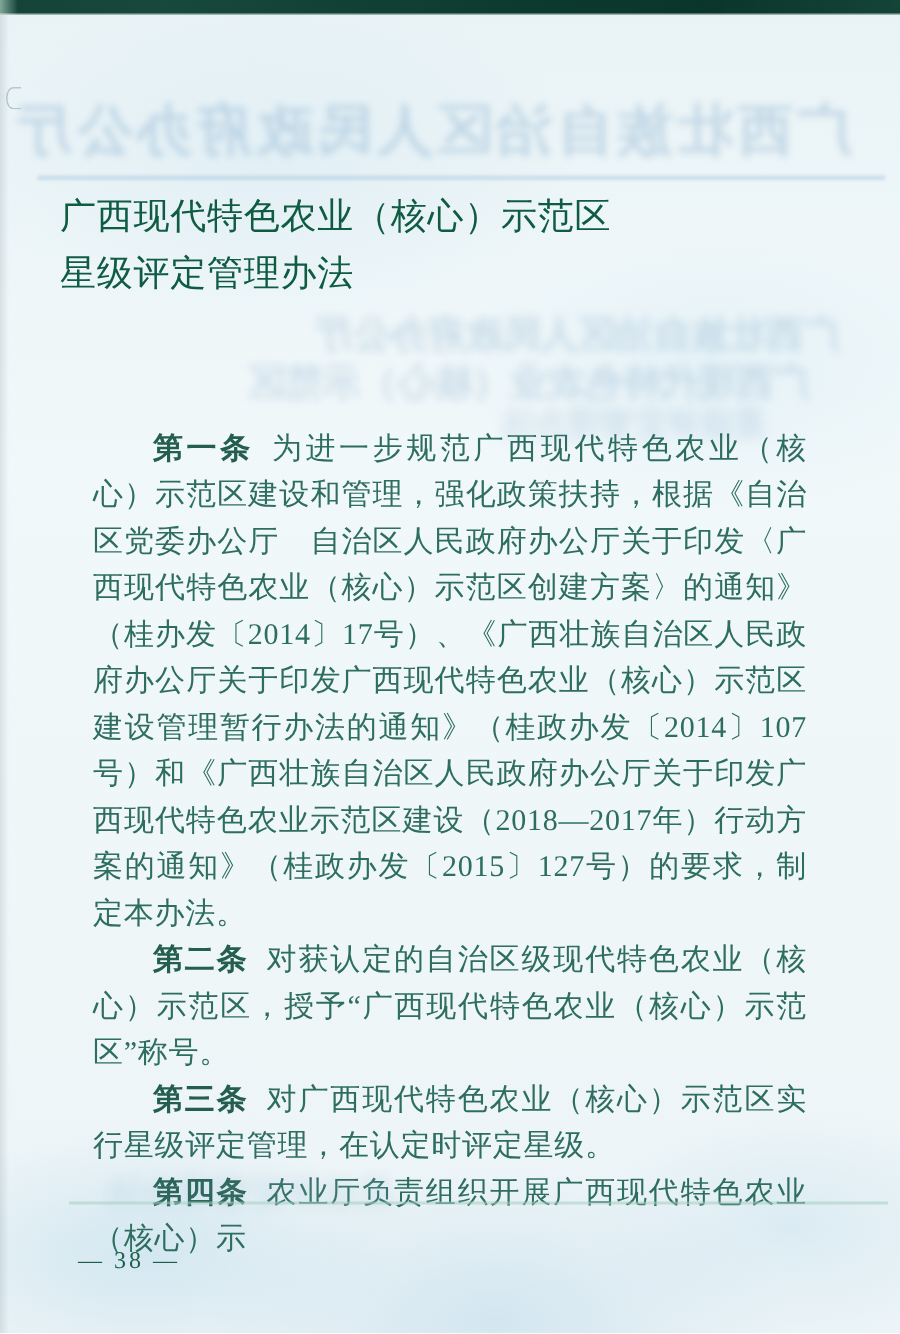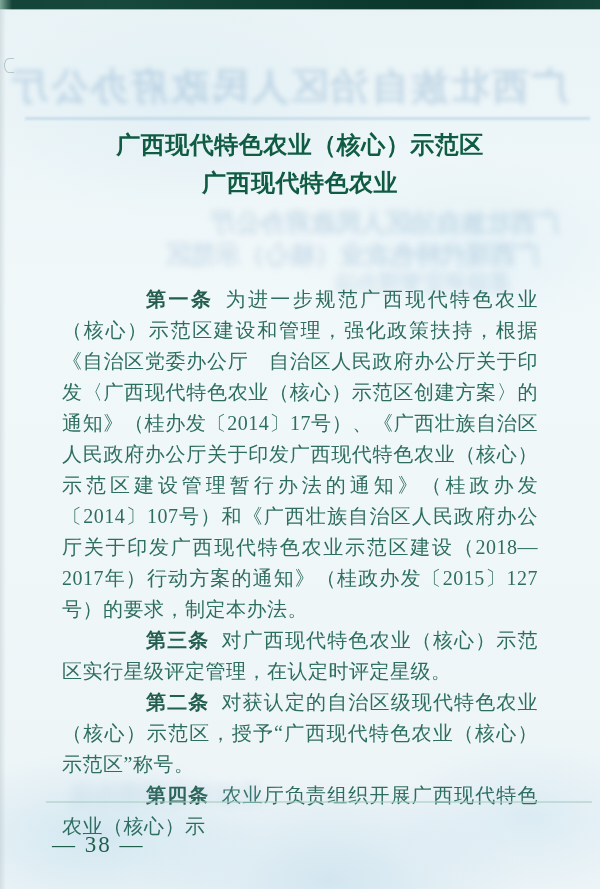--- a/index.html
+++ b/index.html
@@ -50,53 +50,53 @@
     position: absolute; top: 117px; left: 25px; right: 10px; height: 3px;
     background: rgba(148,186,214,0.38); filter: blur(1px);
   }
   .bleed-mid-1 { top: 206px; right: 40px; font-size: 25px; filter: blur(3px); color: rgba(140,176,206,0.38); }
   .bleed-mid-2 { top: 238px; right: 60px; font-size: 25px; filter: blur(3px); color: rgba(140,176,206,0.36); }
   .bleed-mid-3 { top: 268px; right: 90px; font-size: 22px; filter: blur(3.5px); color: rgba(145,180,208,0.30); }
   .bleed-bottom { bottom: 78px; left: 70px; font-size: 24px; filter: blur(4px); color: rgba(150,185,212,0.22); }
   
   .doc-title {
     position: absolute; top: 126px; left: 40px; right: 40px;
-    text-align: center;
+    text-align: left;
     color: #0f5c42;
-    font-size: 24px; font-weight: 700;
+    font-size: 24px; font-weight: 400;
     line-height: 38px;
     letter-spacing: 0.5px;
   }
   .chapter-heading {
     position: absolute; top: 226px; left: 0; right: 0;
     text-align: center;
     color: #14614a;
     font-size: 21px; font-weight: 700;
     letter-spacing: 1px;
   }
   
   .body-text {
     position: absolute; top: 284px; left: 62px; width: 476px;
     font-size: 20px; line-height: 31px;
     color: #2e6e60;
     text-align: justify;
     text-justify: inter-ideograph;
     letter-spacing: 0.5px;
   }
   .body-text p { margin: 0; text-indent: 2em; }
-  .para-label { font-weight: 700; color: #235e4f; margin-right: 0.6em; margin-left: 44px; }
+  .para-label { font-weight: 700; color: #235e4f; margin-right: 0.6em; }
   .para-label:empty { display: none; margin: 0; }
   
   .footer-rule {
     position: absolute; top: 801px; left: 46px; right: 8px; height: 2px;
     background: rgba(165,205,193,0.55); filter: blur(0.5px);
   }
   .page-number {
     position: absolute; top: 832px; left: 52px;
-    color: #1e5f4b; font-size: 23px; letter-spacing: 2px;
+    color: #1e5f4b; font-size: 16px; letter-spacing: 2px;
   }
   .speck {
     position: absolute; top: 58px; left: 4px; width: 9px; height: 13px;
     border: 1.5px solid rgba(120,150,160,0.45); border-right: none;
     border-radius: 50% 0 0 50%;
   }
 </style>
 </head>
 <body>
 
@@ -104,37 +104,37 @@
 
   <div class="top-strip"></div>
   <div class="left-edge"></div>
   <div class="speck"></div>
 
   <div class="bleed bleed-header">广西壮族自治区人民政府办公厅</div>
   <div class="bleed-rule"></div>
 
   <div class="doc-title">
     <div>广西现代特色农业（核心）示范区</div>
-    <div>广西现代特色农业</div>
+    <div>星级评定管理办法</div>
   </div>
 
   <div class="bleed bleed-mid-1">广西壮族自治区人民政府办公厅</div>
   <div class="bleed bleed-mid-2">广西现代特色农业（核心）示范区</div>
   <div class="bleed bleed-mid-3">星级评定管理办法</div>
 
 
   <div class="body-text">
     <p>
       <span class="para-label">第一条</span><span>为进一步规范广西现代特色农业（核心）示范区建设和管理，强化政策扶持，根据《自治区党委办公厅　自治区人民政府办公厅关于印发〈广西现代特色农业（核心）示范区创建方案〉的通知》（桂办发〔2014〕17号）、《广西壮族自治区人民政府办公厅关于印发广西现代特色农业（核心）示范区建设管理暂行办法的通知》（桂政办发〔2014〕107号）和《广西壮族自治区人民政府办公厅关于印发广西现代特色农业示范区建设（2018—2017年）行动方案的通知》（桂政办发〔2015〕127号）的要求，制定本办法。</span>
     </p>
     <p>
-      <span class="para-label">第三条</span><span>对广西现代特色农业（核心）示范区实行星级评定管理，在认定时评定星级。</span>
+      <span class="para-label">第二条</span><span>对获认定的自治区级现代特色农业（核心）示范区，授予“广西现代特色农业（核心）示范区”称号。</span>
     </p>
     <p>
-      <span class="para-label">第二条</span><span>对获认定的自治区级现代特色农业（核心）示范区，授予“广西现代特色农业（核心）示范区”称号。</span>
+      <span class="para-label">第三条</span><span>对广西现代特色农业（核心）示范区实行星级评定管理，在认定时评定星级。</span>
     </p>
     <p>
       <span class="para-label">第四条</span><span>农业厅负责组织开展广西现代特色农业（核心）示</span>
     </p>
   </div>
 
   <div class="bleed bleed-bottom">星级评定管理办法</div>
 
   <div class="footer-rule"></div>
   <div class="page-number">— 38 —</div>

